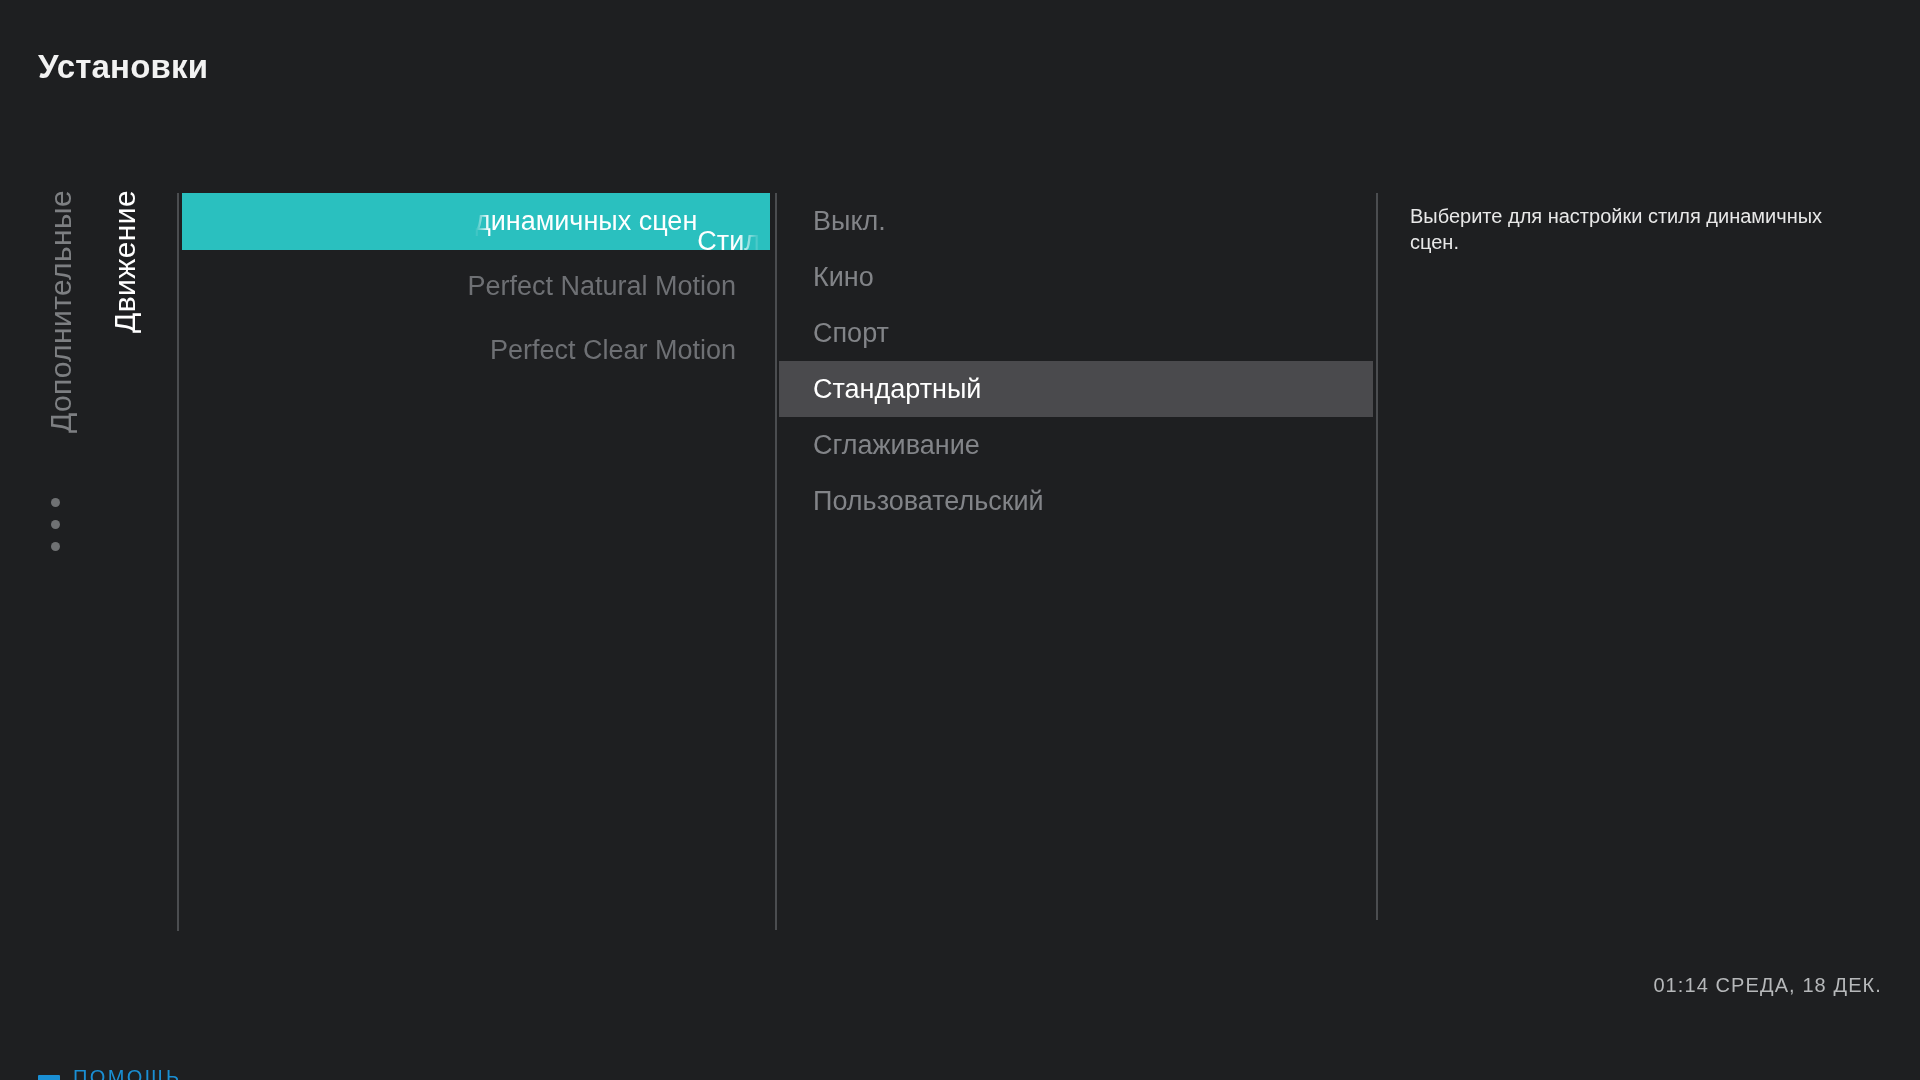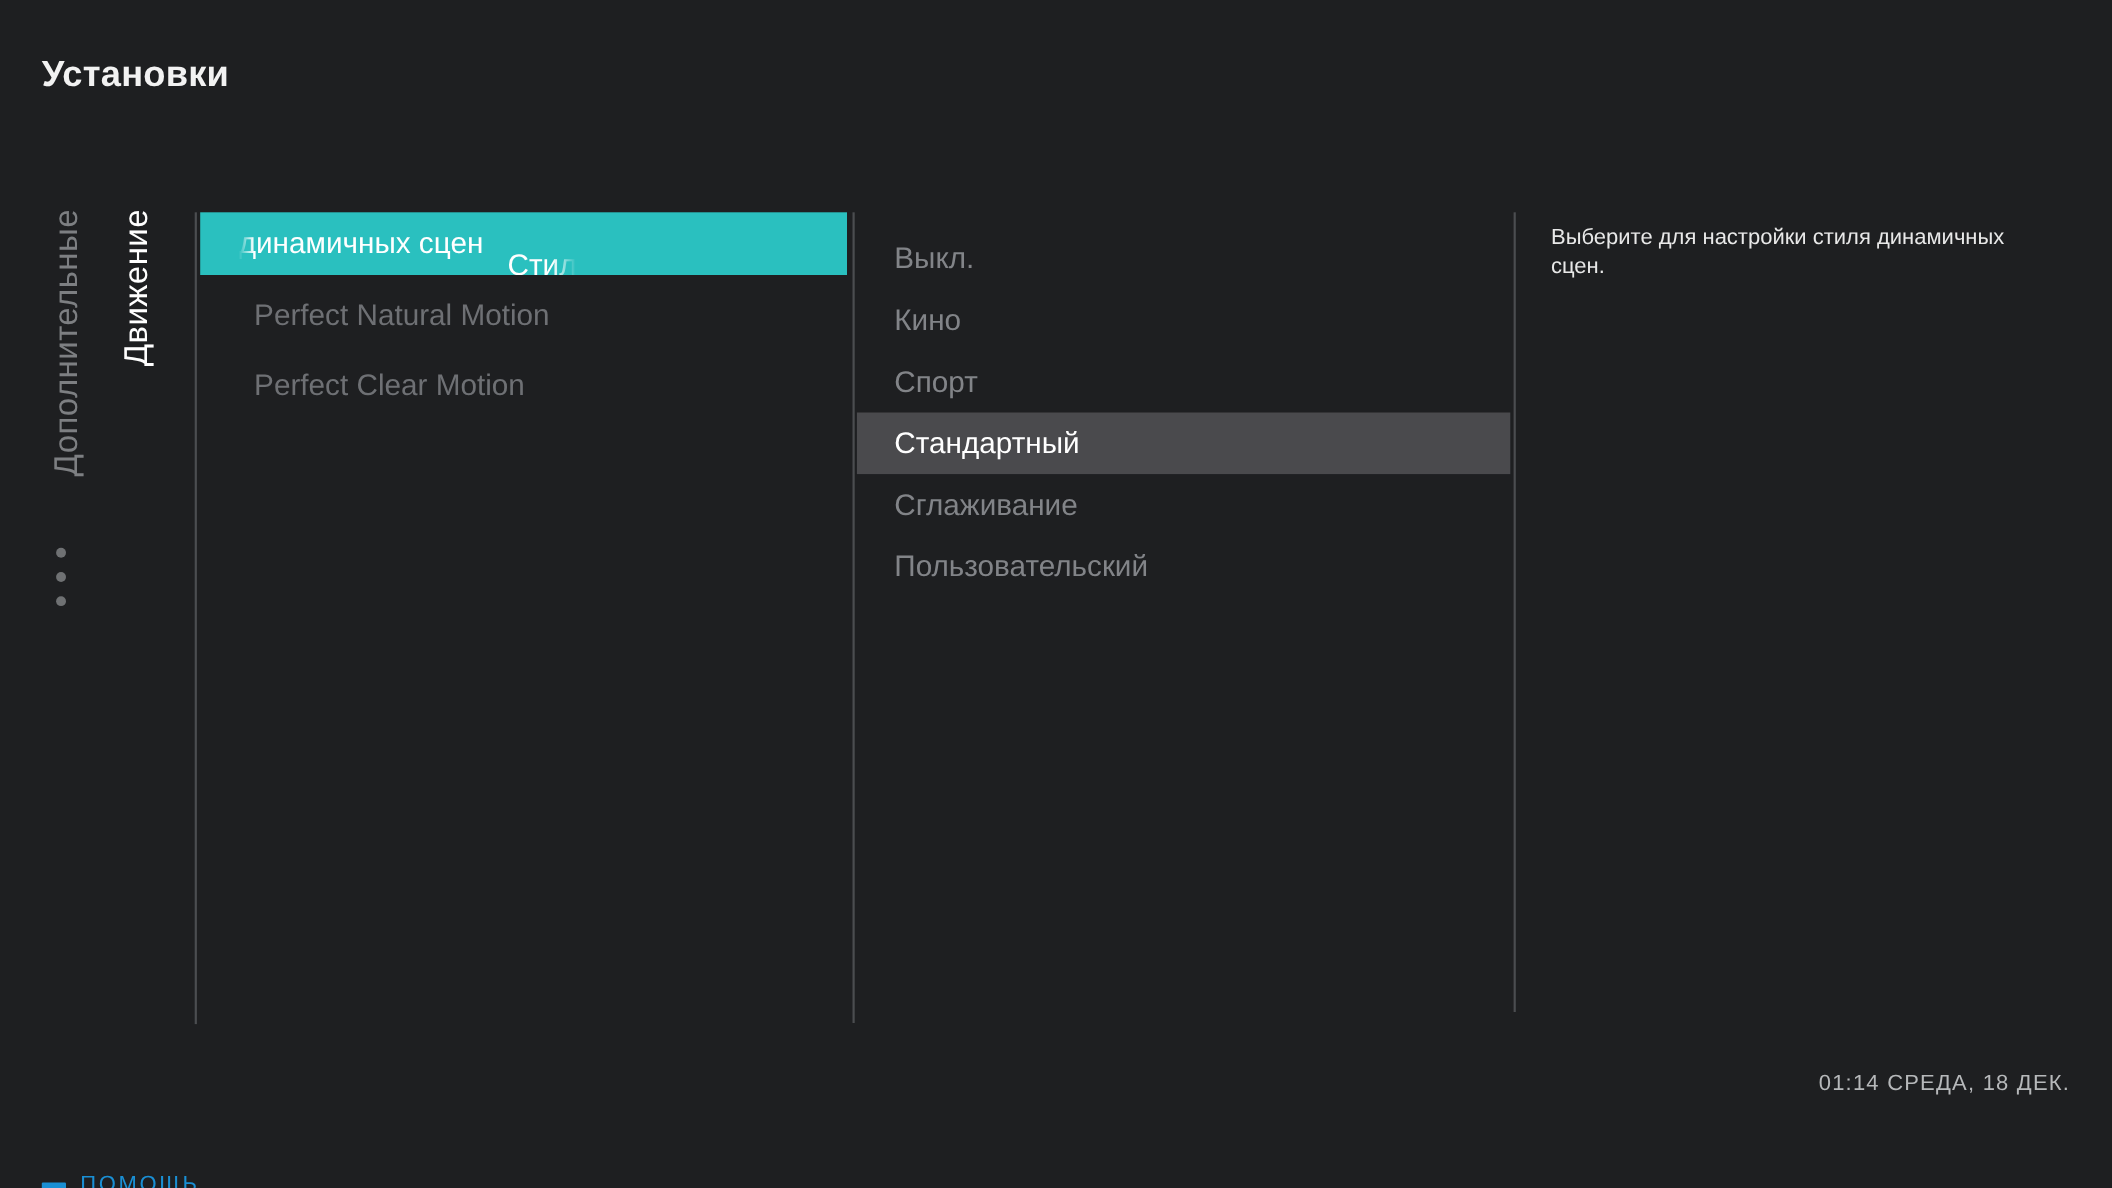--- a/index.html
+++ b/index.html
@@ -42,26 +42,25 @@
   
   .divider{ position:absolute; width:2px; background:#4b4d50; top:193px; }
   .divider.d1{ left:177px; height:738px; }
   .divider.d2{ left:775px; height:737px; }
   .divider.d3{ left:1376px; height:727px; }
 
   
   .items-col{ position:absolute; left:182px; top:193px; width:588px; }
   .item{
     height:55px;
-    display:flex; align-items:center; justify-content:flex-start;
+    display:flex; align-items:center; justify-content:flex-end;
     padding:0 34px 0 49px;
     font-size:27px;
     color:#6e7074;
     position:relative;
-    gap:22px;
   }
   .item.spacer{ height:9px; }
   .item.selected{
     background:#2ac0bf;
     color:#ffffff;
     height:57px;
     overflow:hidden;
   }
   .item.selected .item-label{
     color:#ffffff;
@@ -75,21 +74,21 @@
     white-space:nowrap;
     margin-right:-24px;
     -webkit-mask-image:linear-gradient(to left, transparent 0px, #000 22px);
             mask-image:linear-gradient(to left, transparent 0px, #000 22px);
             margin-top:40px;
   }
   .item-label{ white-space:nowrap; }
   .item-value{ white-space:nowrap; }
 
   
-  .options-col{ position:absolute; left:779px; top:207px; width:594px; }
+  .options-col{ position:absolute; left:779px; top:193px; width:594px; }
   .option{
     height:56px;
     display:flex; align-items:center;
     padding-left:34px;
     font-size:27px;
     color:#828488;
   }
   .option.selected{
     background:#4a4a4d;
     color:#ffffff;

